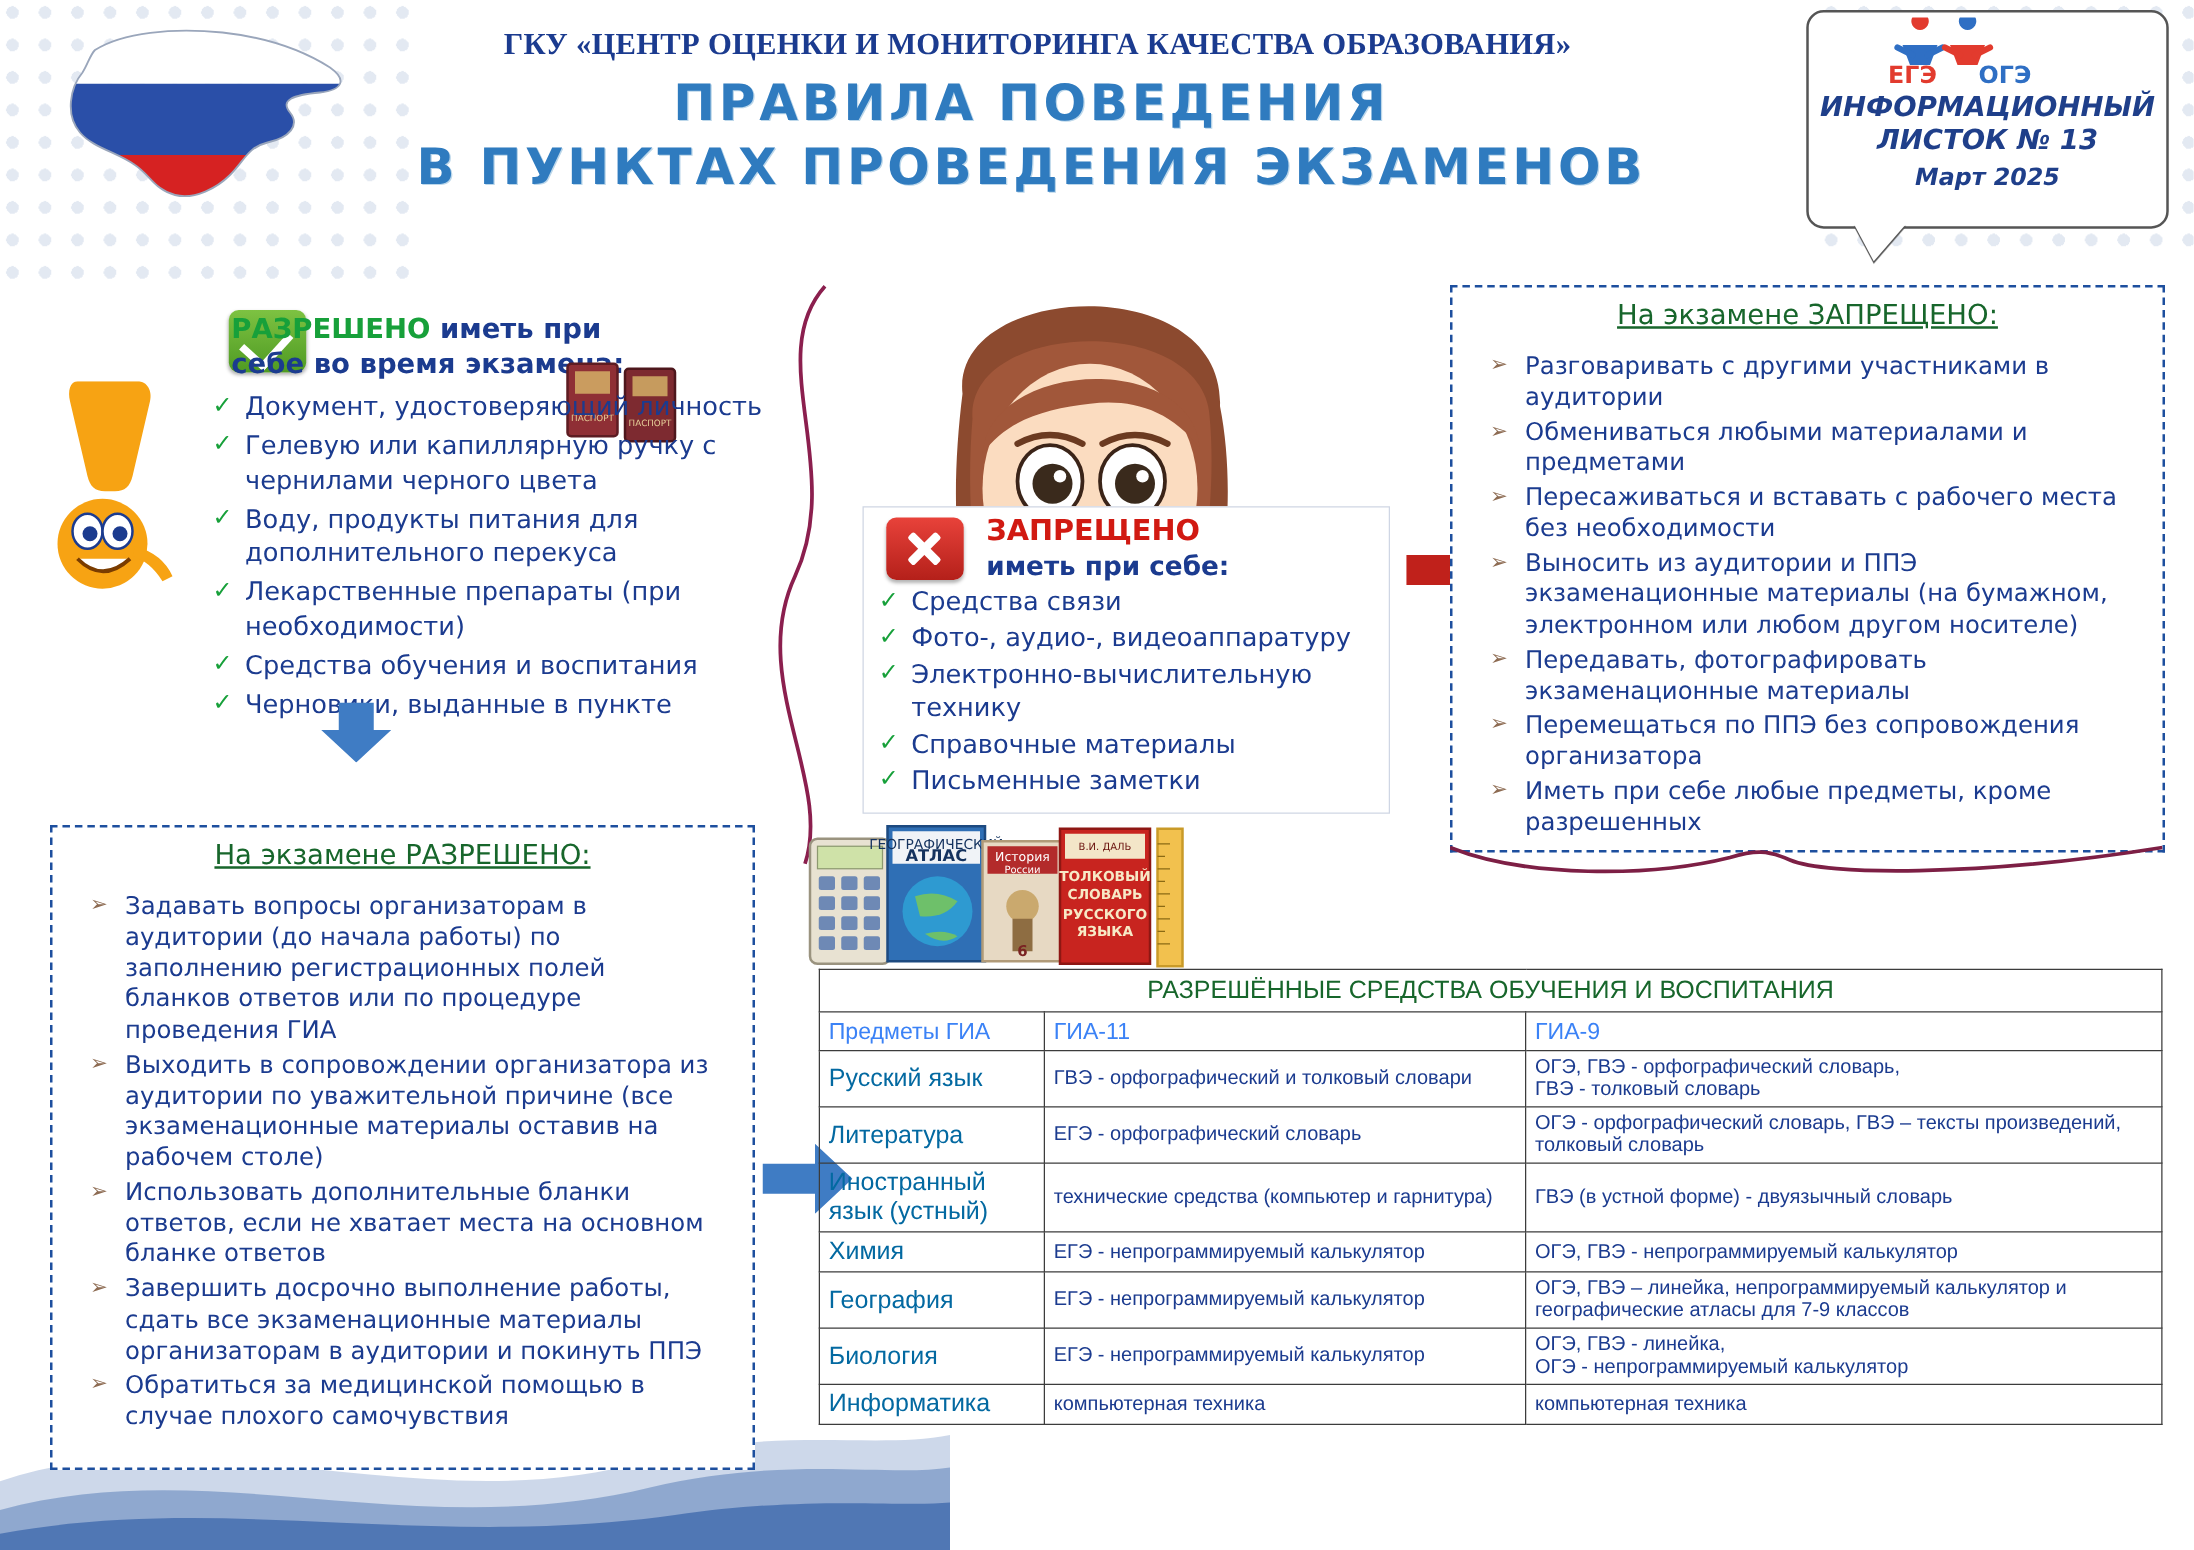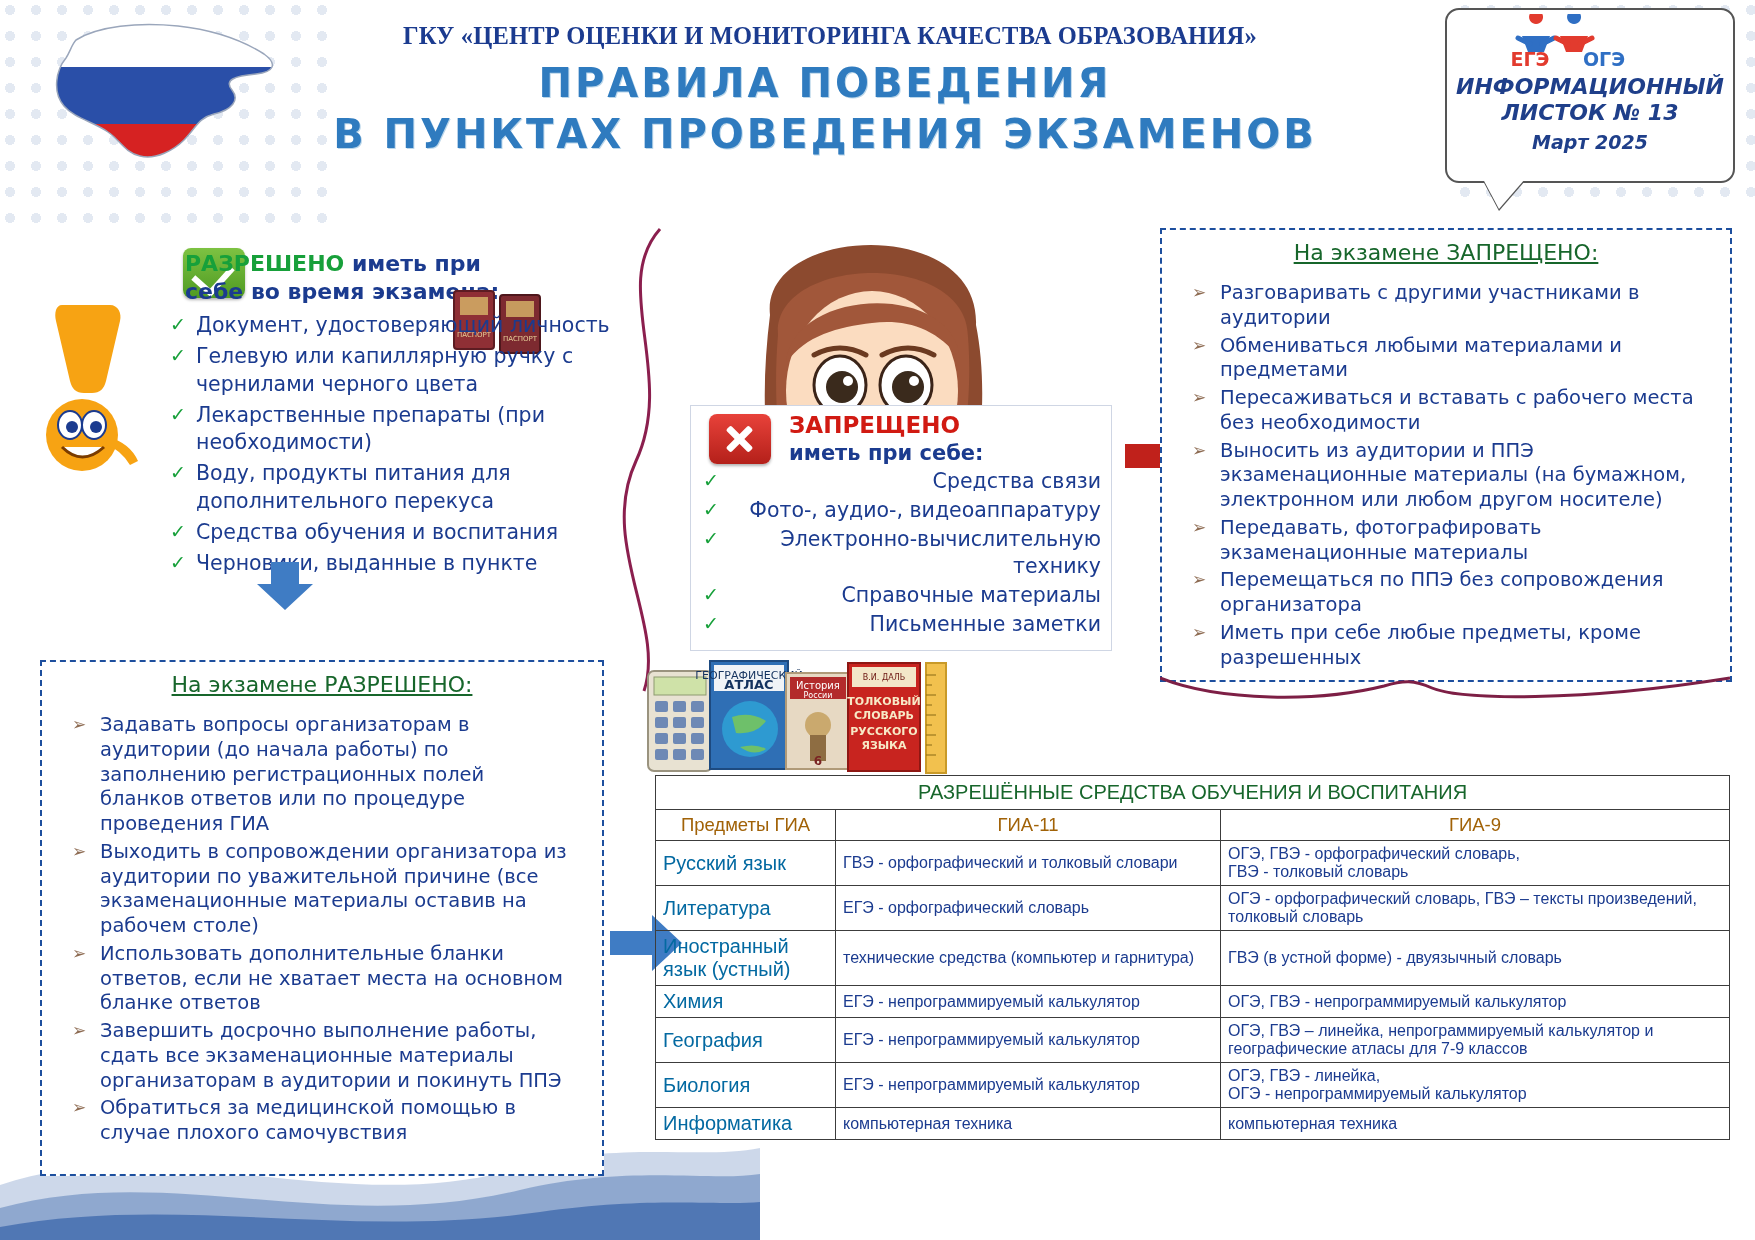--- a/index.html
+++ b/index.html
@@ -125,21 +125,21 @@
   .forb-x:before{transform:rotate(45deg);}
   .forb-x:after{transform:rotate(-45deg);}
   .forb-t1{
     position:absolute;left:98px;top:6px;font-family:"DejaVu Sans",sans-serif;
     font-weight:bold;font-size:23px;color:#d11a12;
   }
   .forb-t2{
     position:absolute;left:98px;top:35px;font-family:"DejaVu Sans",sans-serif;
     font-weight:bold;font-size:21px;color:#1b3b8f;
   }
-  .forb-list{margin:0;padding:0 10px 10px 12px;text-align:right;}
+  .forb-list{margin:0;padding:0 10px 10px 12px;}
   .forb-list li{
     list-style:none;position:relative;padding-left:26px;margin-bottom:3px;
     font-family:"DejaVu Sans",sans-serif;font-size:20.5px;color:#1b3b8f;line-height:1.28;
   }
   .forb-list li:before{content:"✓";position:absolute;left:0;top:0;color:#17a03a;font-weight:bold;font-size:19px;}
 
   
   .curve{position:absolute;left:590px;top:225px;width:90px;height:470px;}
 
   
@@ -169,21 +169,21 @@
 
   
   .tbl-wrap{position:absolute;left:655px;top:775px;width:1075px;}
   table{border-collapse:collapse;width:100%;font-family:"Liberation Sans",sans-serif;}
   table td,table th{border:1px solid #3c3c3c;padding:4px 7px;vertical-align:middle;}
   .tbl-caption{
     text-align:center;font-family:"Liberation Sans",sans-serif;font-weight:normal;
     font-size:20px;color:#17662b;padding:5px 0;
   }
   .col-head{
-    text-align:center;font-size:18.5px;color:#a16207;font-weight:normal;
+    text-align:left;font-size:18.5px;color:#3b82f6;font-weight:normal;
   }
   td.subj{font-size:20px;color:#0369a1;width:165px;}
   td.cell{font-size:16px;color:#1b3b8f;}
   .c1{width:370px;}
 </style>
 </head>
 <body>
 
 <div class="dots-left"></div>
 <div class="dots-right"></div>
@@ -265,22 +265,22 @@
   <text x="24" y="52" font-size="7" fill="#e6cf98" text-anchor="middle" font-family="DejaVu Sans, sans-serif">ПАСПОРТ</text>
   <rect x="50" y="10" width="40" height="58" rx="3" fill="#7d2a30" stroke="#4e171c" stroke-width="2"></rect>
   <rect x="56" y="16" width="28" height="16" fill="#d8b86a" opacity=".8"></rect>
   <text x="70" y="56" font-size="7" fill="#e6cf98" text-anchor="middle" font-family="DejaVu Sans, sans-serif">ПАСПОРТ</text>
 </svg>
 
 <div class="allow-list">
   <ul>
     <li>Документ, удостоверяющий личность</li>
     <li>Гелевую или капиллярную ручку с чернилами черного цвета</li>
+    <li>Воду, продукты питания для дополнительного перекуса</li>
     <li>Лекарственные препараты (при необходимости)</li>
-    <li>Воду, продукты питания для дополнительного перекуса</li>
     <li>Средства обучения и воспитания</li>
     <li>Черновики, выданные в пункте</li>
   </ul>
 </div>
 
 <svg class="curve" viewBox="0 0 90 470">
   <path d="M70,4 C20,60 86,150 46,236 C8,318 76,400 54,466" fill="none" stroke="#8b1f4e" stroke-width="3"></path>
 </svg>
 
 <svg class="girl" viewBox="0 0 440 420">

